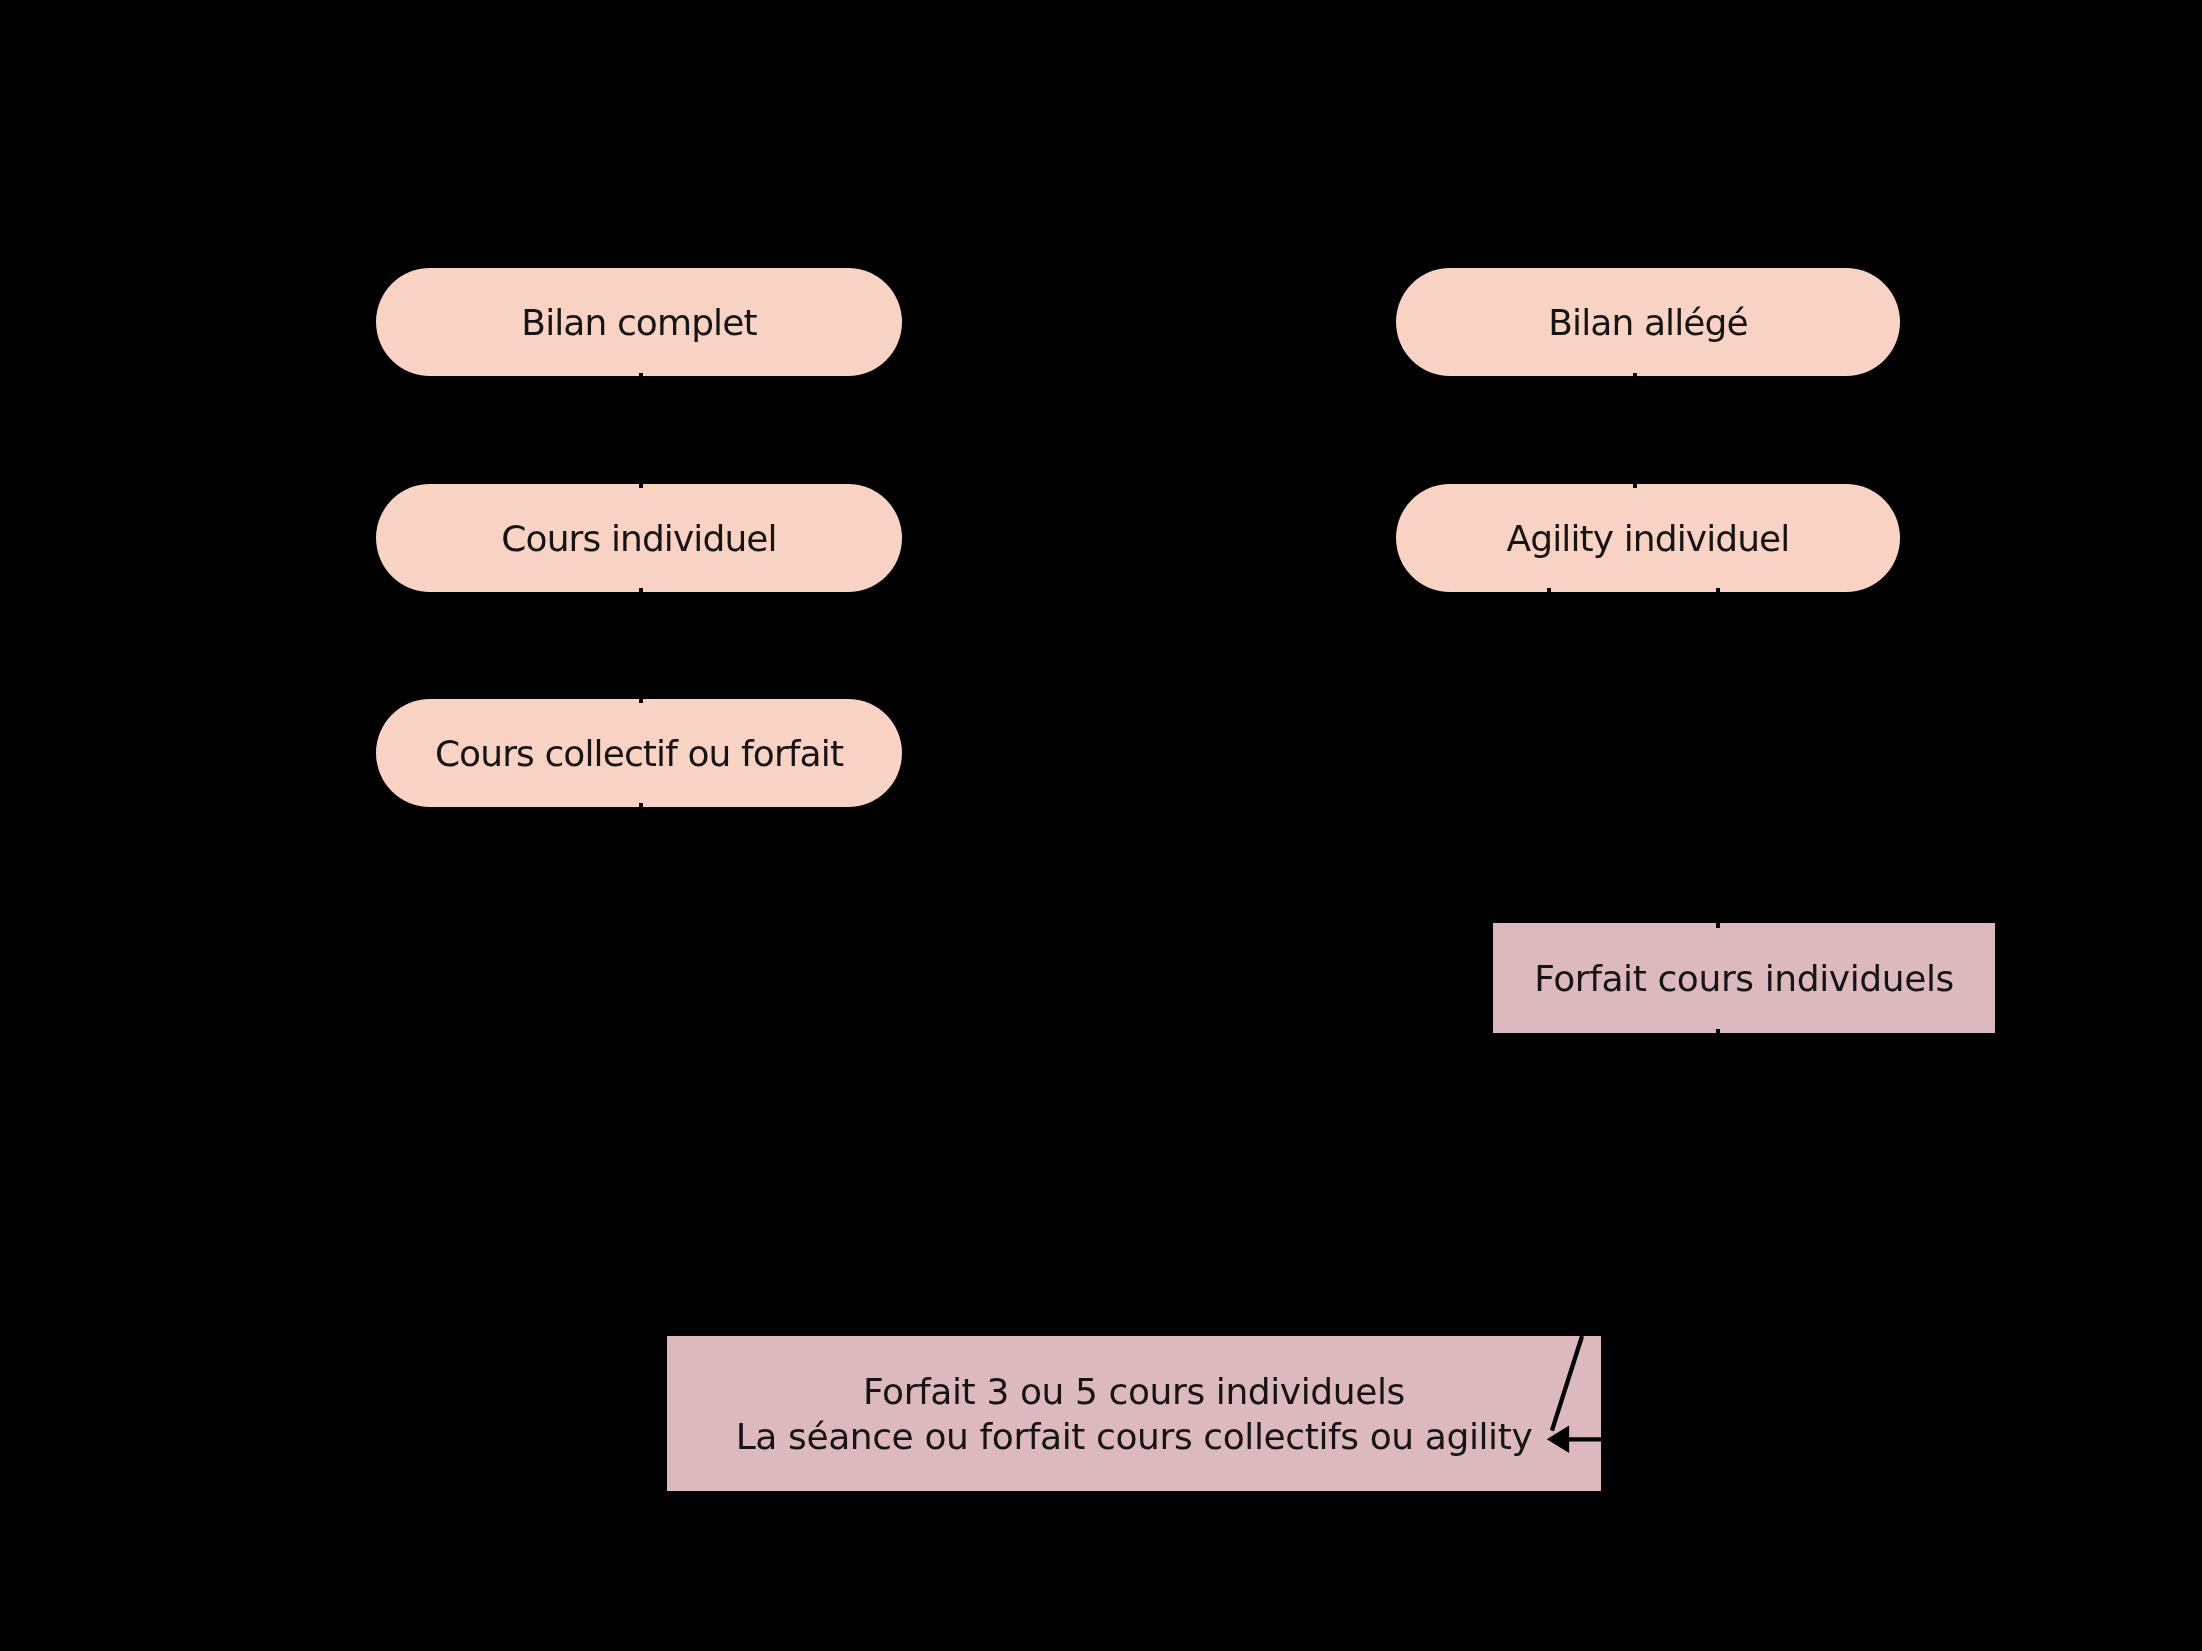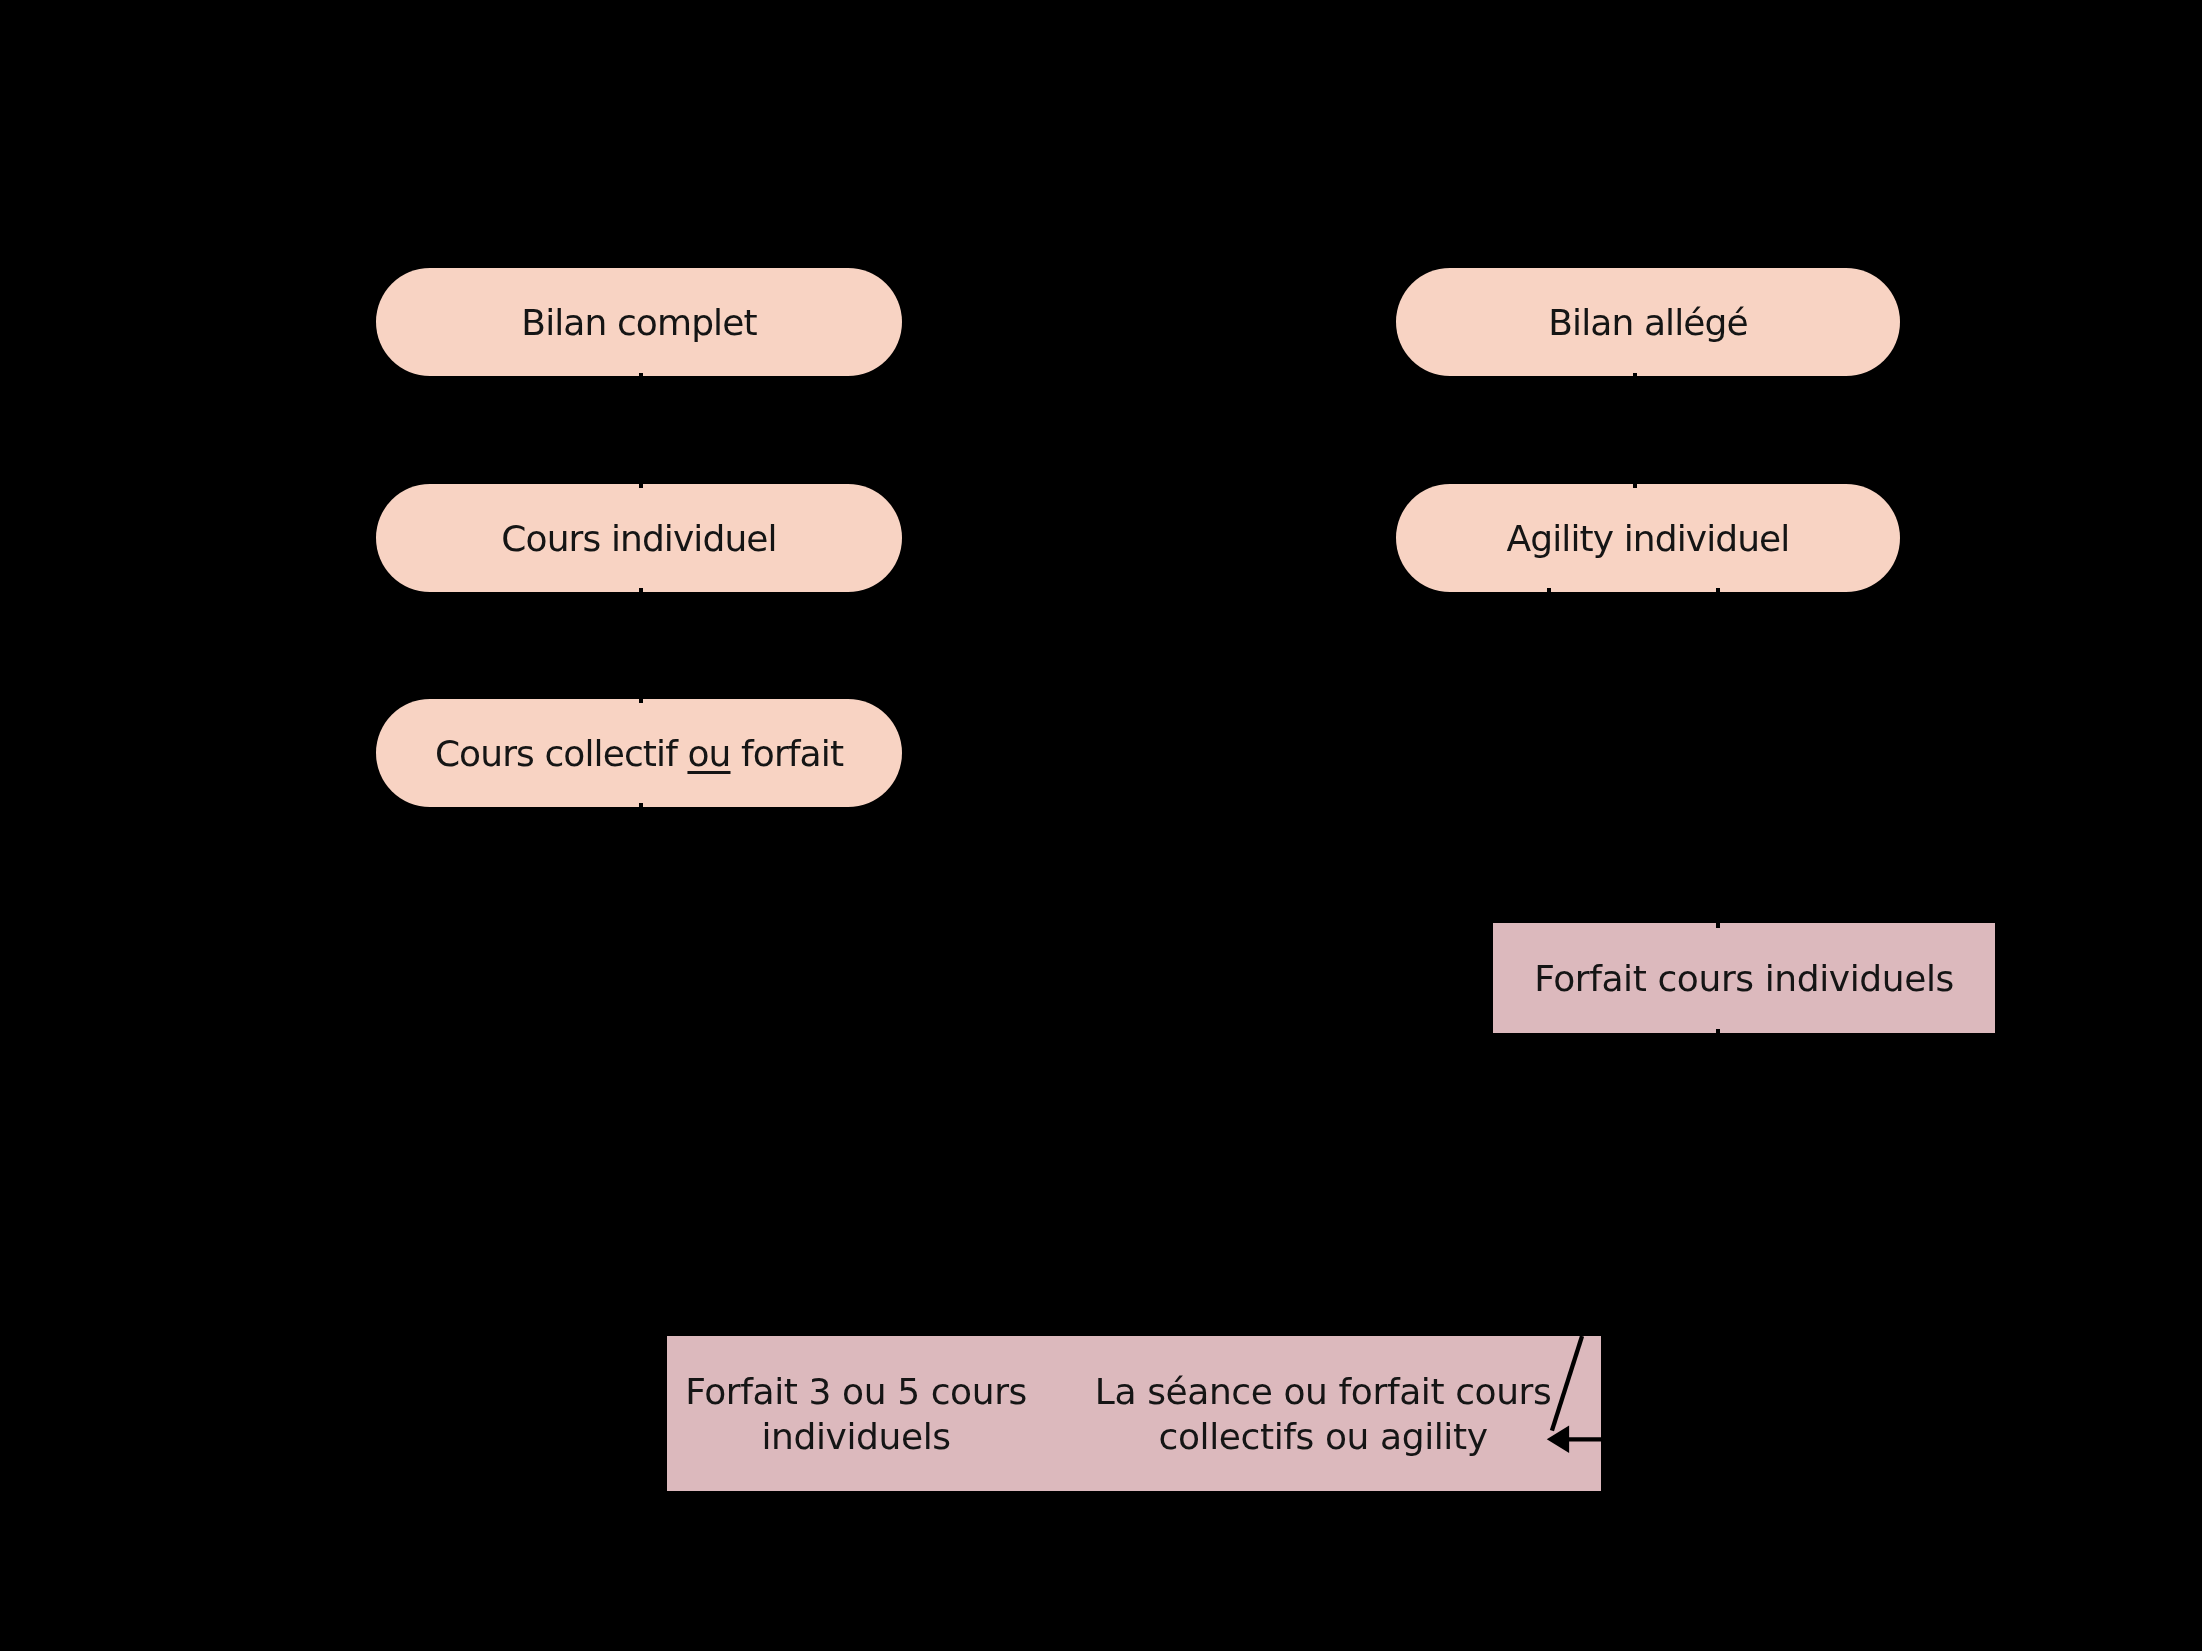--- a/index.html
+++ b/index.html
@@ -29,25 +29,24 @@
     border-radius: 54px;
     font-size: 36px;
     letter-spacing: -0.9px;
   }
   .rect {
     background: #dcb9bd;
     font-size: 36px;
     letter-spacing: -0.4px;
   }
   .rect.multiline {
-    flex-direction: row;
+    flex-direction: column;
     line-height: 1.25;
   }
   .ou-underline {
-    text-decoration: underline;
     text-underline-offset: 5.2px;
     text-decoration-thickness: 2.6px;
   }
   .stub {
     position: absolute;
     width: 4.3px;
     height: 8.6px;
     background: #000000;
   }
   .arrow-svg {

